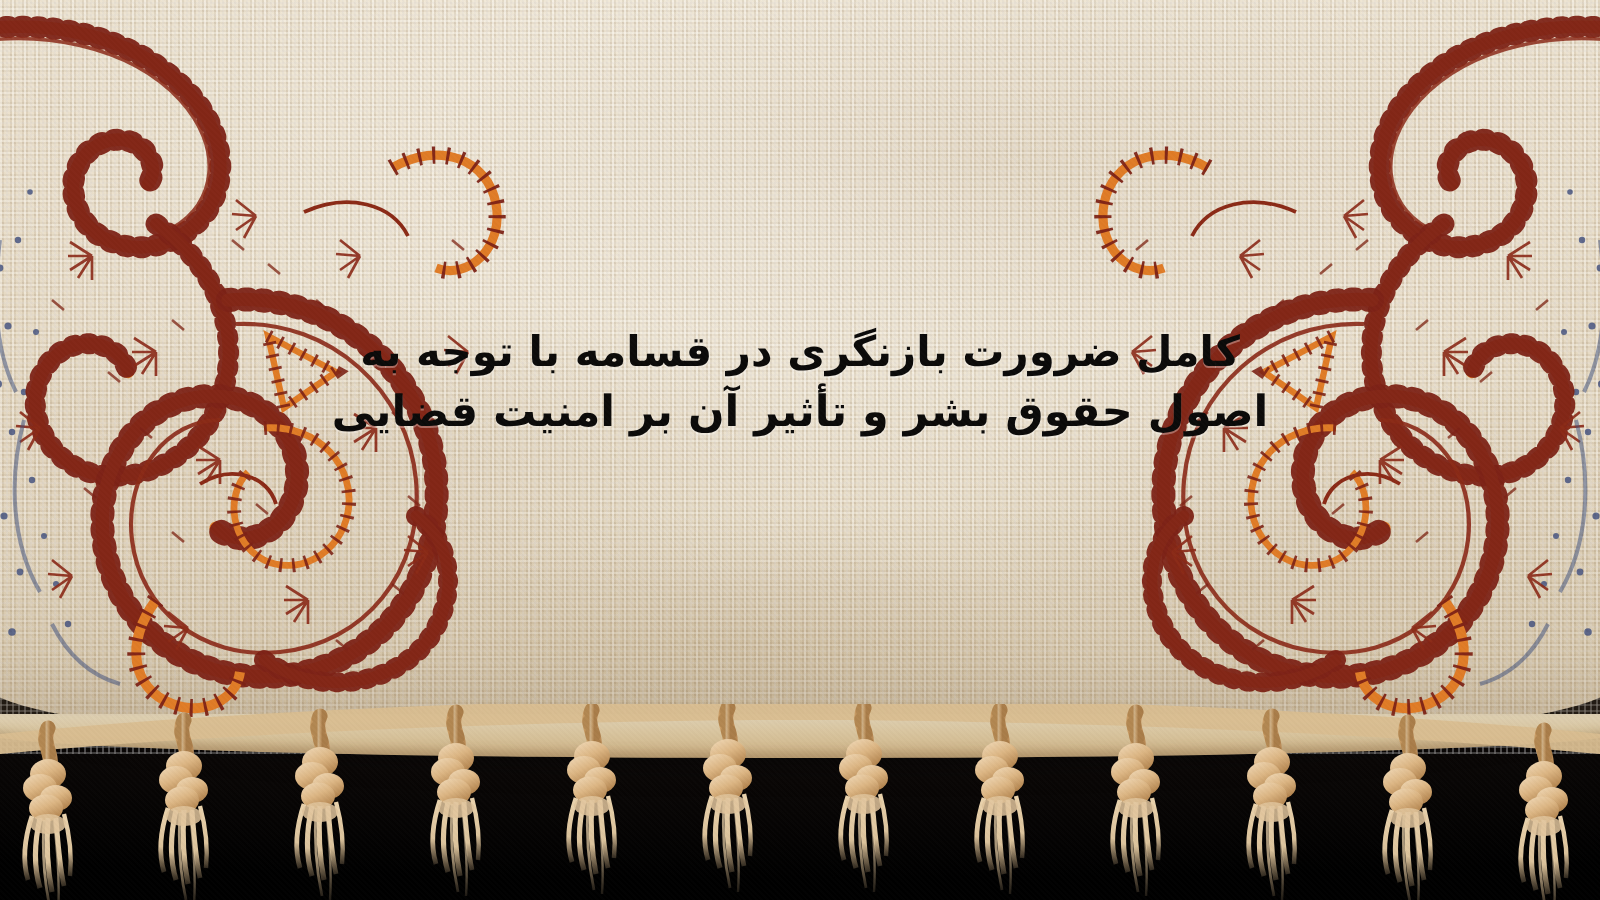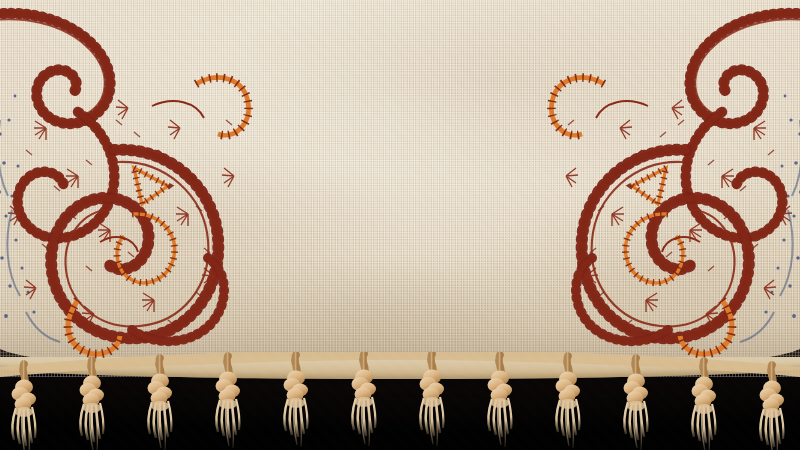--- a/index.html
+++ b/index.html
@@ -345,20 +345,22 @@
         <g stroke="#3a4a7a" stroke-width="2" opacity=".5" fill="none">
           <path d="M 30 210 C 22 240 24 272 38 296"></path>
           <path d="M 18 120 C 14 150 16 176 26 196"></path>
           <path d="M 44 312 C 52 328 64 338 78 342"></path>
         </g>
       </g>
     </svg>
   </div>
 
   <div class="caption">
+    <span class="line line1">کامل ضرورت بازنگری در قسامه با توجه به</span>
+    <span class="line line2">اصول حقوق بشر و تأثیر آن بر امنیت قضایی</span>
   </div>
 
   <div class="fringe">
     <svg viewBox="0 0 800 98" xmlns="http://www.w3.org/2000/svg" aria-hidden="true">
       <defs>
         <linearGradient id="cord" x1="0" y1="0" x2="1" y2="0">
           <stop offset="0%" stop-color="#c79a62"></stop>
           <stop offset="35%" stop-color="#f0d7b2"></stop>
           <stop offset="65%" stop-color="#ddb684"></stop>
           <stop offset="100%" stop-color="#b98a55"></stop>

